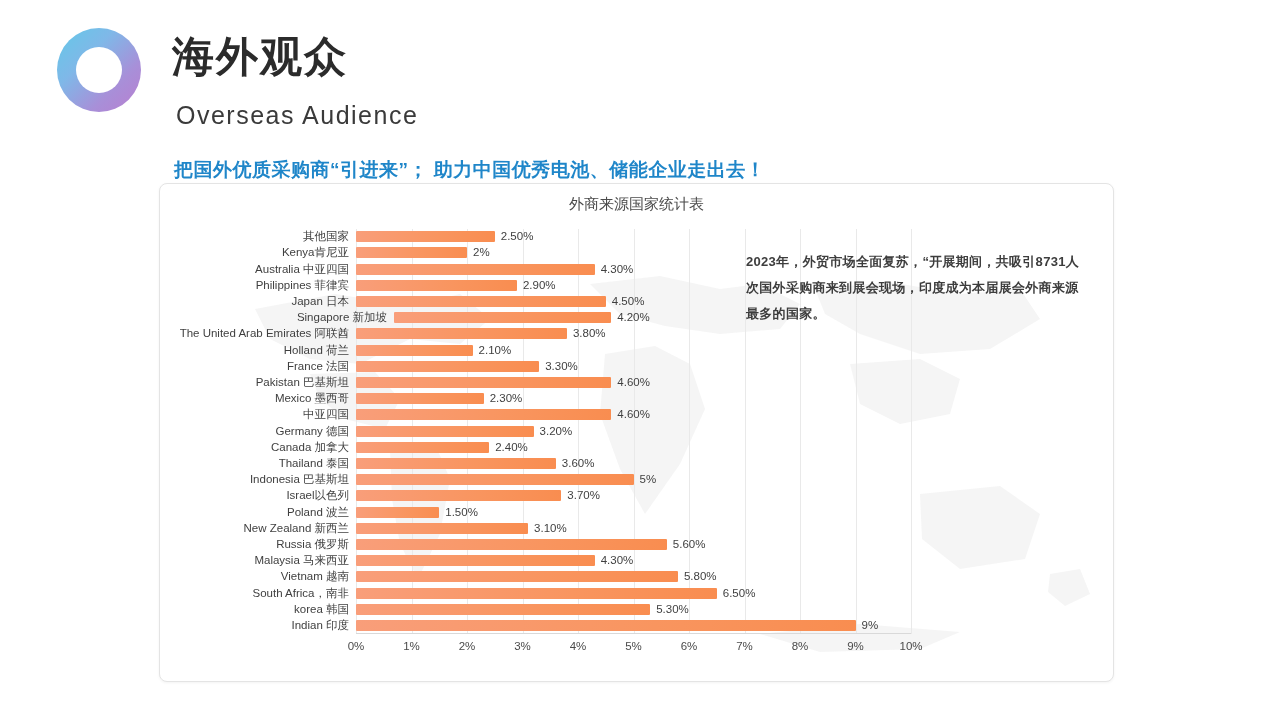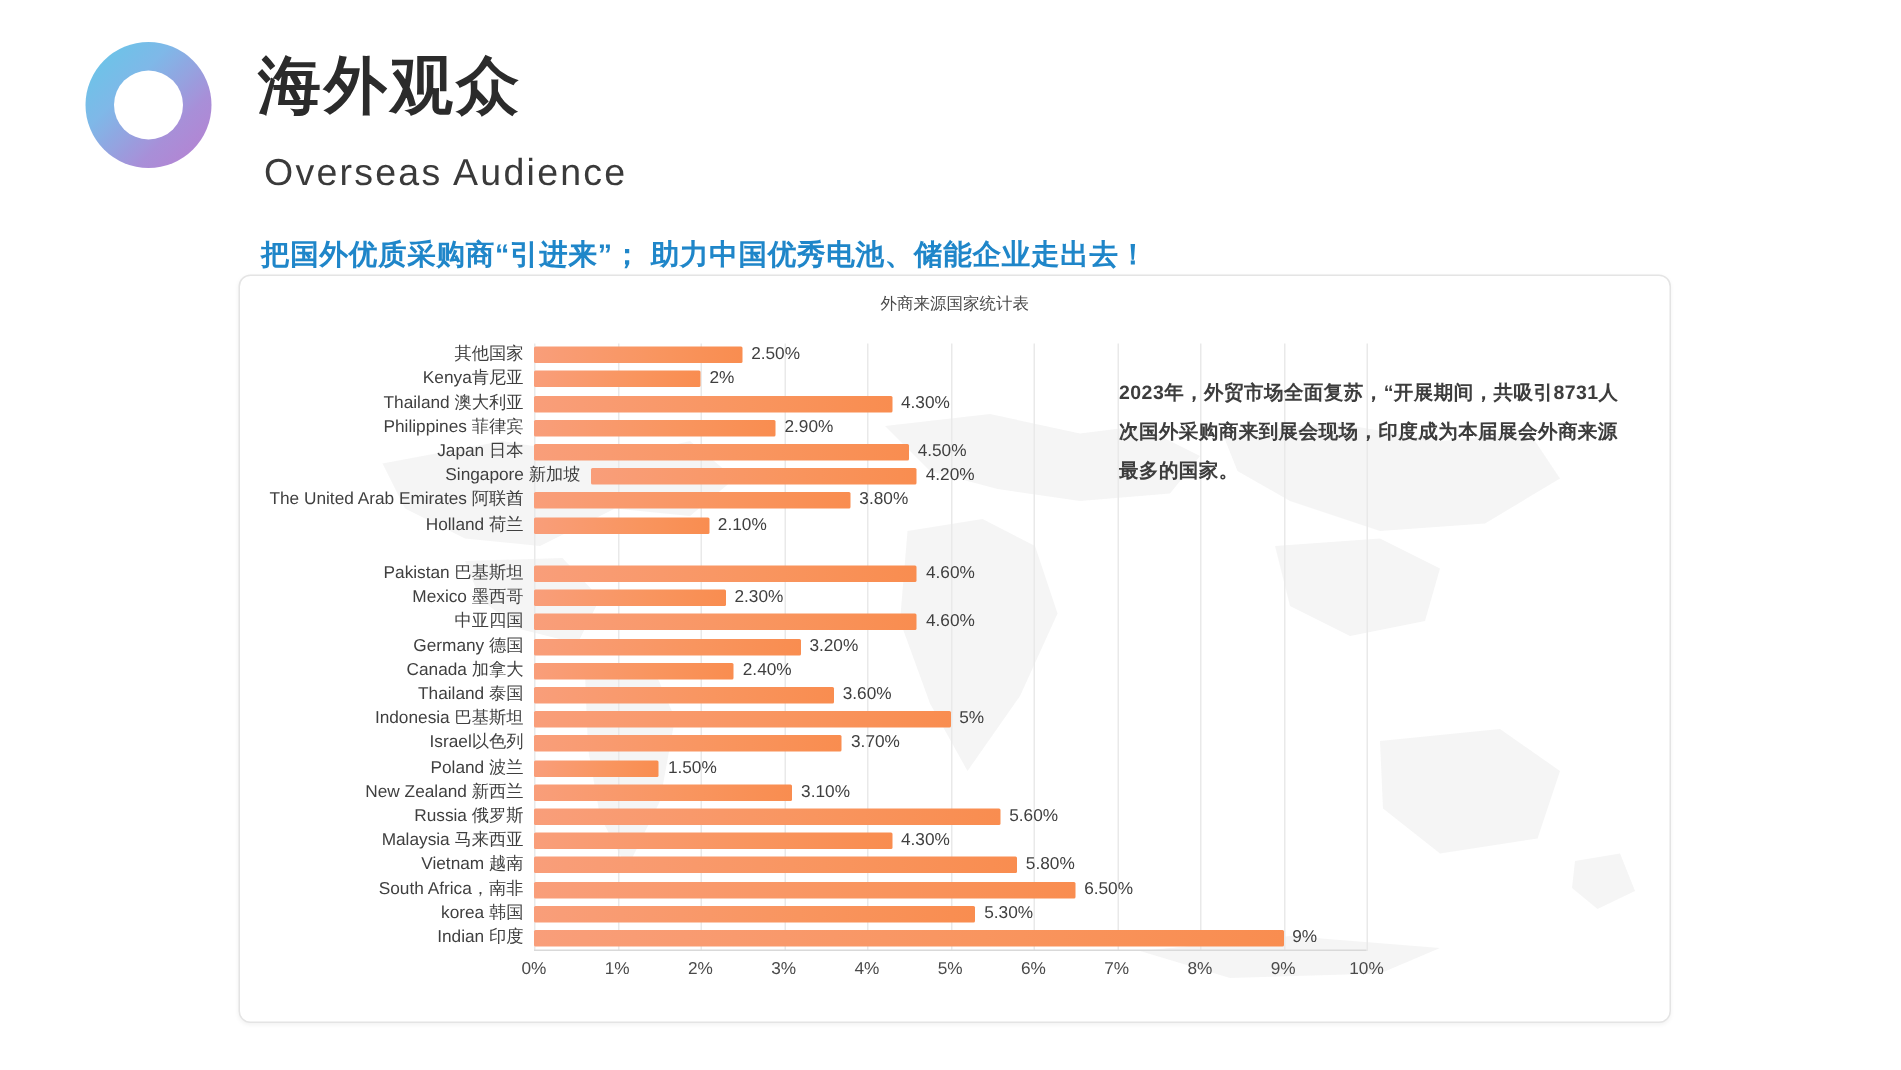--- a/index.html
+++ b/index.html
@@ -94,21 +94,21 @@
     height: 460px;
     opacity: 0.55;
     pointer-events: none;
   }
   .chart-title {
     position: absolute;
     left: 0;
     top: 11px;
     width: 100%;
     text-align: center;
-    font-size: 11px;
+    font-size: 15px;
     color: #4a4a4a;
   }
 
   
   .plot {
     position: absolute;
     left: 196px;   
     top: 45px;
     width: 555px;
     height: 405px;
@@ -247,21 +247,21 @@
           <div class="row-label">其他国家</div>
           <div class="bar" style="width: 25%;"></div>
           <div class="bar-value" style="left: 25%;">2.50%</div>
         </div>
         <div class="row" style="top: 16.3px;">
           <div class="row-label">Kenya肯尼亚</div>
           <div class="bar" style="width: 20%;"></div>
           <div class="bar-value" style="left: 20%;">2%</div>
         </div>
         <div class="row" style="top: 32.5px;">
-          <div class="row-label">Thailand 澳大利亚</div>
+          <div class="row-label">Australia 中亚四国</div>
           <div class="bar" style="width: 43%;"></div>
           <div class="bar-value" style="left: 43%;">4.30%</div>
         </div>
         <div class="row" style="top: 48.7px;">
           <div class="row-label">Philippines 菲律宾</div>
           <div class="bar" style="width: 29%;"></div>
           <div class="bar-value" style="left: 29%;">2.90%</div>
         </div>
         <div class="row" style="top: 64.9px;">
           <div class="row-label">Japan 日本</div>
@@ -275,20 +275,25 @@
         </div>
         <div class="row" style="top: 97.3px;">
           <div class="row-label">The United Arab Emirates 阿联酋</div>
           <div class="bar" style="width: 38%;"></div>
           <div class="bar-value" style="left: 38%;">3.80%</div>
         </div>
         <div class="row" style="top: 113.5px;">
           <div class="row-label">Holland  荷兰</div>
           <div class="bar" style="width: 21%;"></div>
           <div class="bar-value" style="left: 21%;">2.10%</div>
+        </div>
+        <div class="row" style="top: 129.7px;">
+          <div class="row-label">France   法国</div>
+          <div class="bar" style="width: 33%;"></div>
+          <div class="bar-value" style="left: 33%;">3.30%</div>
         </div>
         <div class="row" style="top: 145.9px;">
           <div class="row-label">Pakistan 巴基斯坦</div>
           <div class="bar" style="width: 46%;"></div>
           <div class="bar-value" style="left: 46%;">4.60%</div>
         </div>
         <div class="row" style="top: 162.1px;">
           <div class="row-label">Mexico   墨西哥</div>
           <div class="bar" style="width: 23%;"></div>
           <div class="bar-value" style="left: 23%;">2.30%</div>

